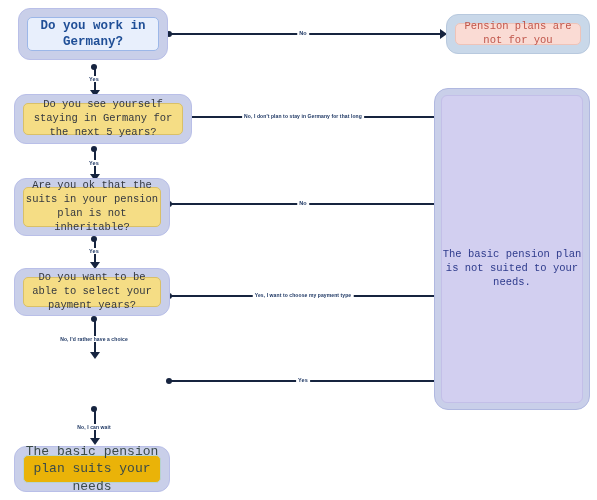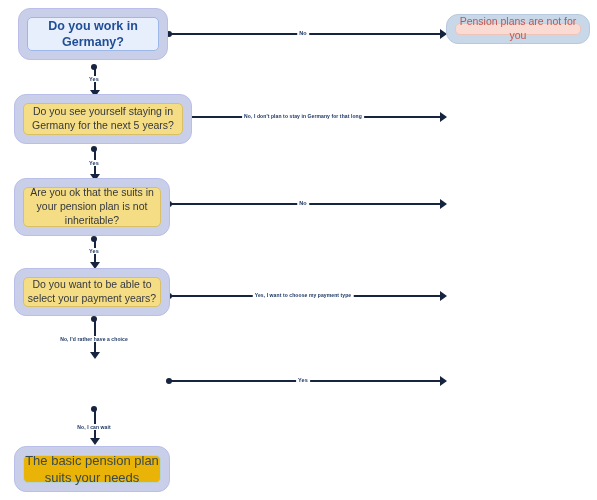--- a/index.html
+++ b/index.html
@@ -31,20 +31,21 @@
   .node-inner {
     box-sizing: border-box;
     width: 100%;
     height: 100%;
     border-radius: 5px;
     display: flex;
     align-items: center;
     justify-content: center;
     text-align: center;
     line-height: 1.32;
+    font-family: Liberation Mono, monospace;
   }
 
   
   .node.start .node-inner {
     background: #e8effc;
     border: 1px solid #9cb7e8;
     color: #1f4e96;
     font-size: 12.5px;
     font-weight: bold;
   }
@@ -195,24 +196,29 @@
 
   <div class="node decision" style="left:14px; top:178px; width:156px; height:58px;">
     <div class="node-inner">Are you ok that the suits in your pension plan is not inheritable?</div>
   </div>
 
   <div class="node decision" style="left:14px; top:268px; width:156px; height:48px;">
     <div class="node-inner">Do you want to be able to select your payment years?</div>
   </div>
 
 
-  <div class="node reject" style="left:446px; top:14px; width:144px; height:30px;">
+  <div class="node reject" style="left:446px; top:14px; width:144px; height:40px;">
     <div class="node-inner">Pension plans are not for you</div>
   </div>
 
+  <div class="node outcome" style="left:434px; top:88px; width:156px; height:322px;">
+    <div class="node-inner">
+      <div class="outcome-text">The basic pension plan is not suited to your needs.</div>
+    </div>
+  </div>
 
   <div class="node accept" style="left:14px; top:446px; width:156px; height:46px;">
     <div class="node-inner">The basic pension plan suits your needs</div>
   </div>
 
   <div class="edge-label" style="left:303px; top:33px;">No</div>
 
   <div class="edge-label" style="left:94px; top:79px;">Yes</div>
 
   <div class="edge-label tiny" style="left:303px; top:116px;">No, I don't plan to stay in Germany for that long</div>

